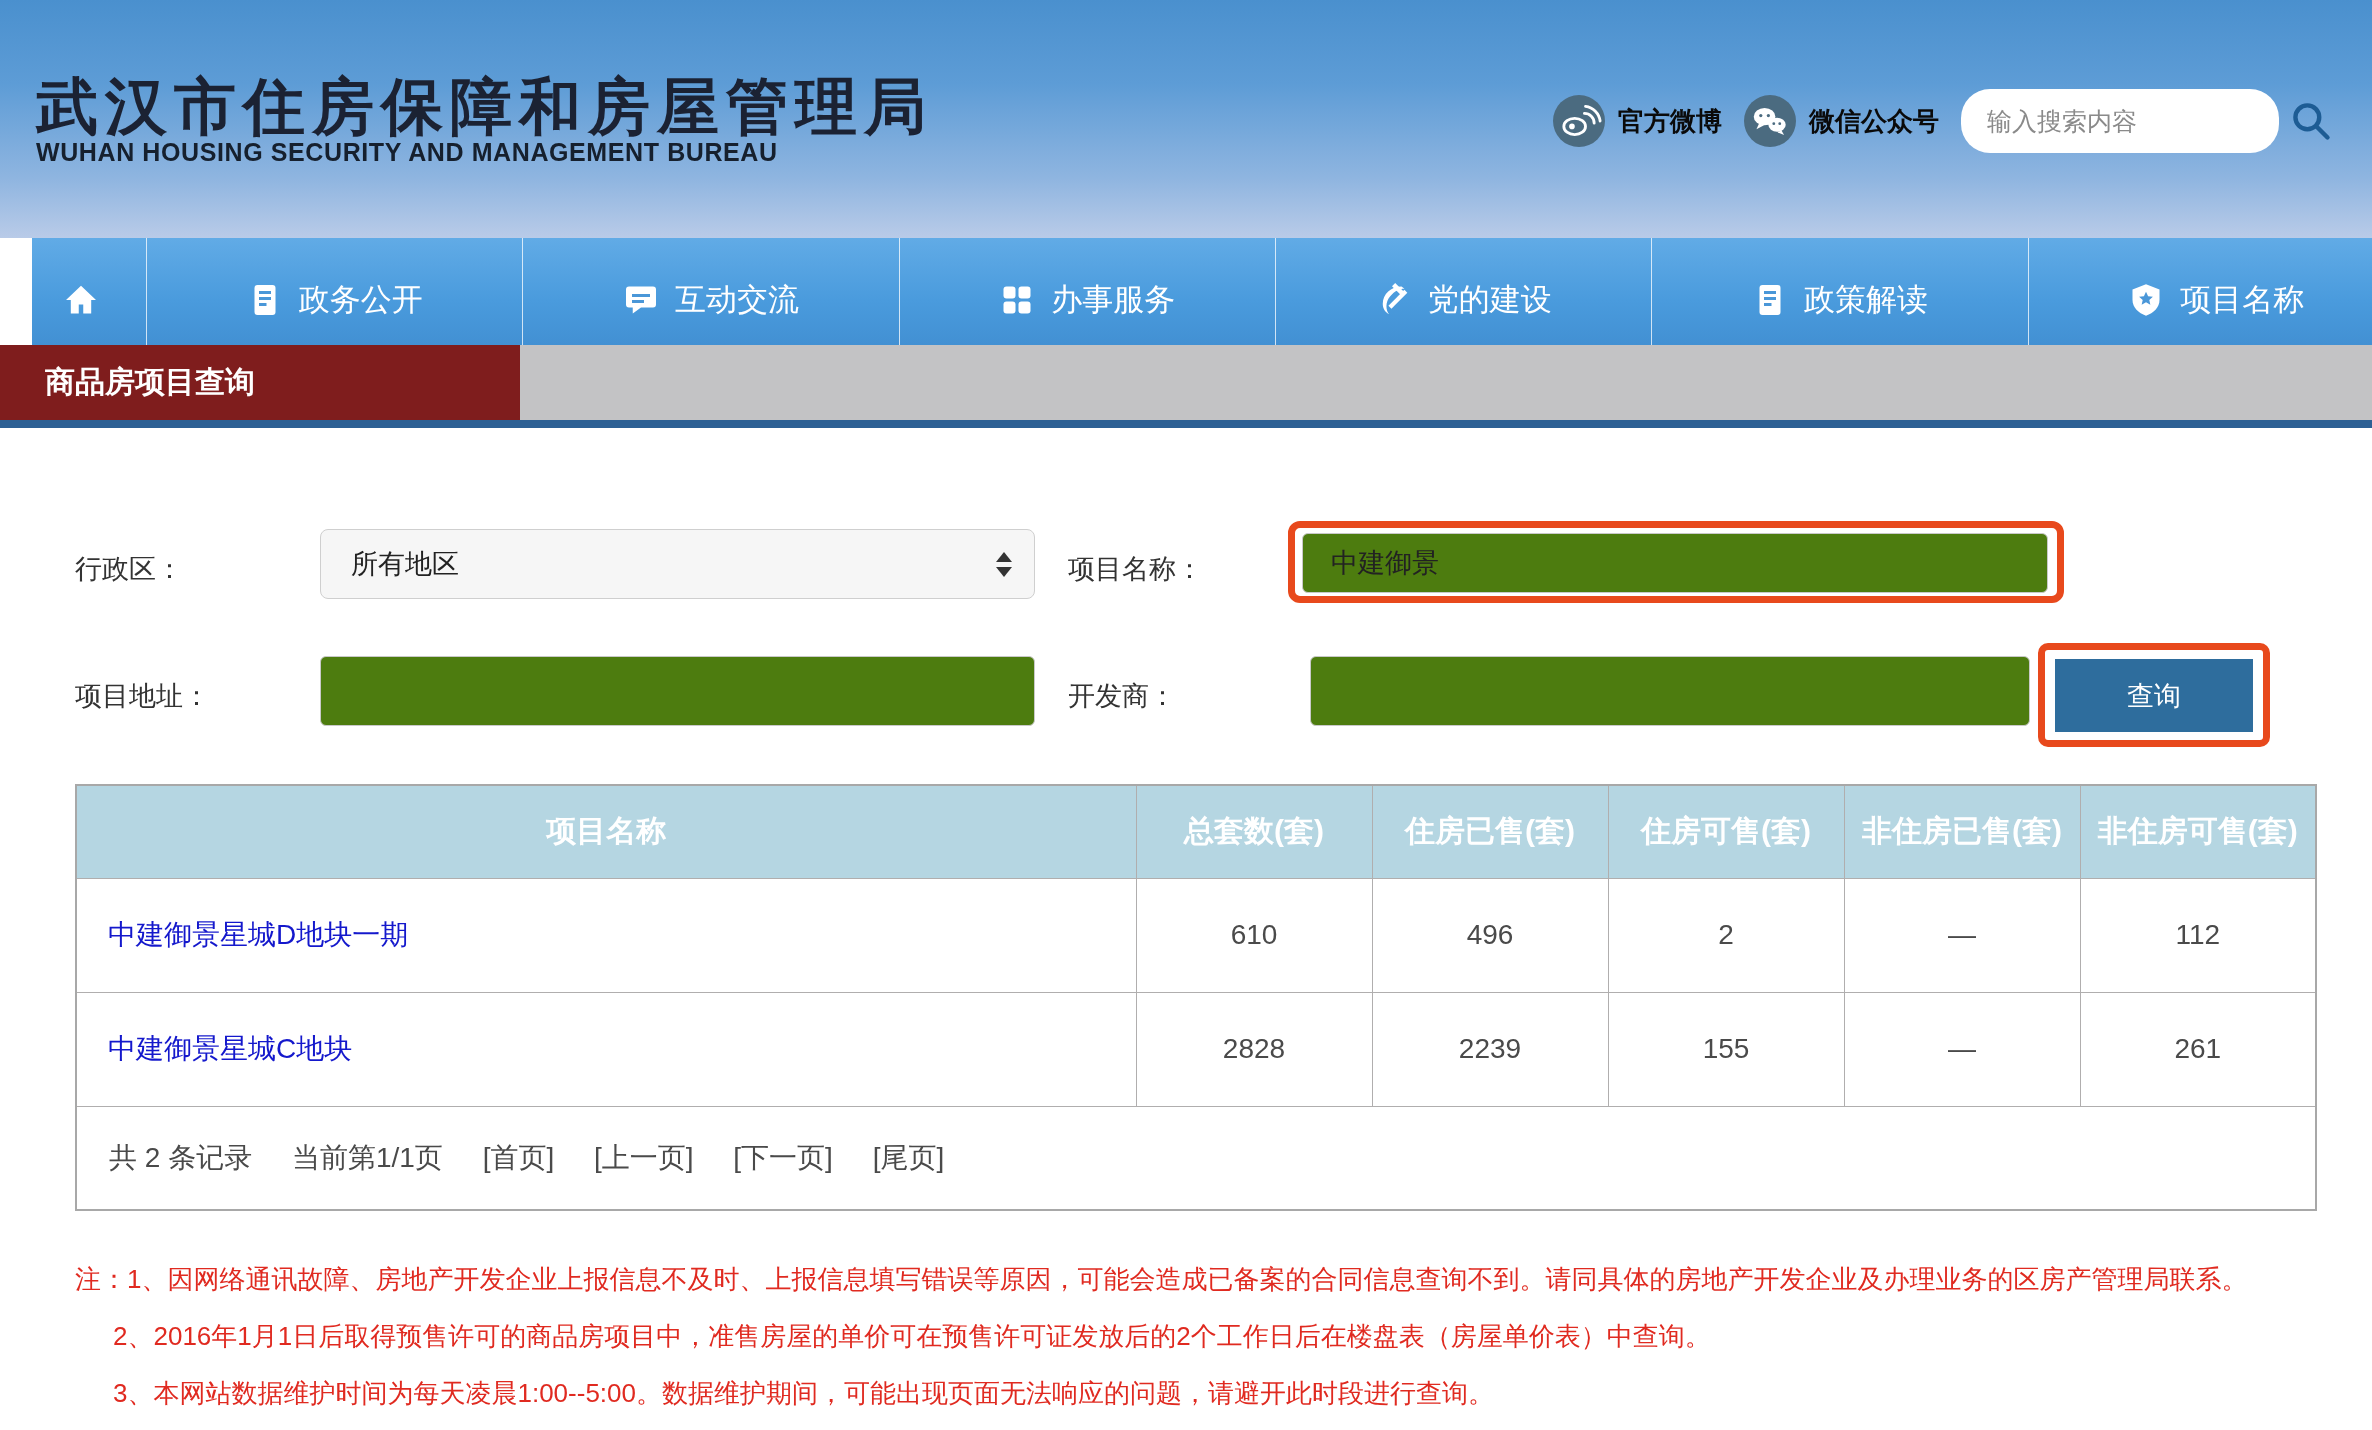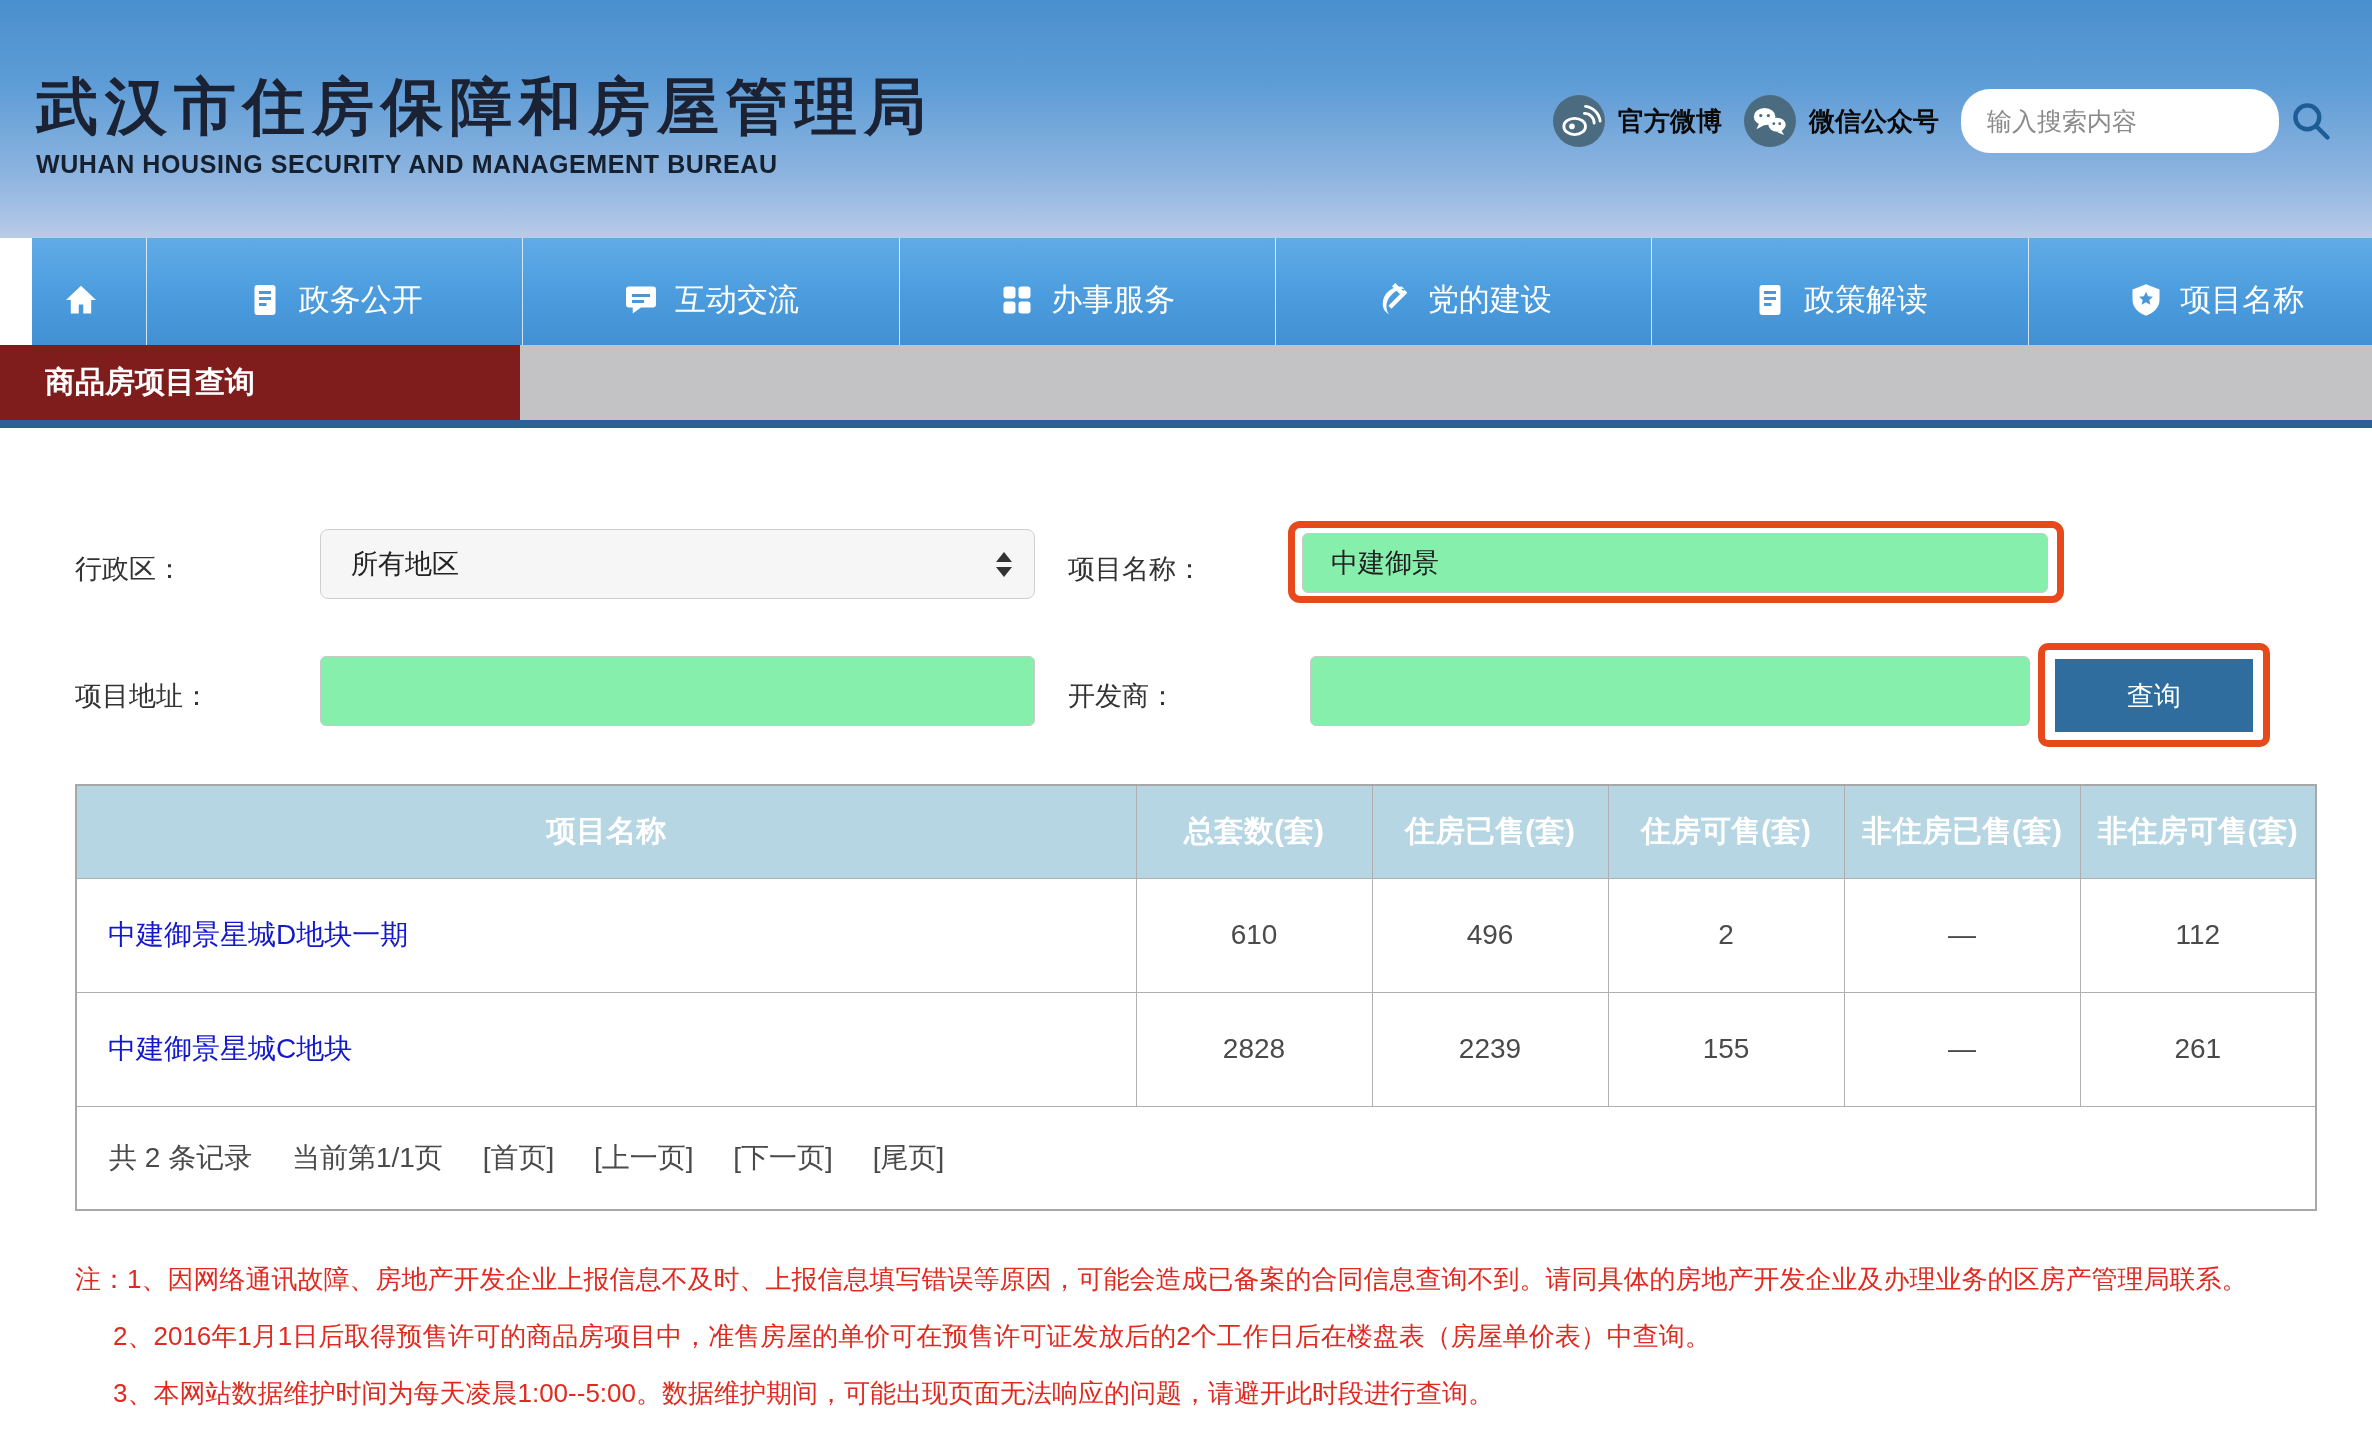--- a/index.html
+++ b/index.html
@@ -4,21 +4,21 @@
 <style>
   * { margin:0; padding:0; box-sizing:border-box; }
   html,body { width:2372px; height:1430px; overflow:hidden; background:#fff;
     font-family:"Liberation Sans","DejaVu Sans",sans-serif; position:relative; }
 
   
   .header { position:absolute; top:0; left:0; width:2372px; height:238px;
     background:linear-gradient(180deg,#4a90ce 0%,#5d9cd6 35%,#8fb5e0 75%,#b9cbe8 100%); }
   .logo { position:absolute; left:36px; top:76px; }
   .logo-cn { font-size:62px; font-weight:bold; color:#1b2233; letter-spacing:7px; line-height:1; }
-  .logo-en { font-size:25px; font-weight:600; color:#16202e; letter-spacing:0.6px; margin-top:12px; }
+  .logo-en { font-size:25px; font-weight:600; color:#16202e; letter-spacing:0.6px; margin-top:0; }
   .header-right { position:absolute; left:1553px; top:92px; height:58px; display:flex; align-items:center; }
   .social-group { display:flex; align-items:center; gap:13px; margin-right:22px; }
   .social-circle { width:52px; height:52px; flex:0 0 52px; }
   .social-label { font-size:26px; font-weight:600; color:#0a0a0a; white-space:nowrap; }
   .search-pill { width:318px; height:64px; border-radius:29px; background:#fff; display:flex;
     align-items:center; padding:0 26px; margin-right:10px; }
   .search-pill input { border:none; outline:none; background:transparent; width:100%;
     font-size:25px; color:#333; font-family:inherit; }
   .search-pill input::placeholder { color:#8a8a8a; }
   .header-mag { width:44px; height:44px; }
@@ -41,21 +41,21 @@
 
   
   .f-label { position:absolute; font-size:27px; color:#333; white-space:nowrap; }
   .select-box { position:absolute; left:320px; top:529px; width:715px; height:70px;
     background:#f6f6f6; border:1px solid #cfcfcf; border-radius:8px; display:flex;
     align-items:center; justify-content:space-between; padding:0 22px 0 30px; cursor:pointer; }
   .select-box .sel-text { font-size:27px; color:#222; }
   .sel-arrows { display:flex; flex-direction:column; align-items:center; gap:5px; }
   .tri-up { width:0; height:0; border-left:8px solid transparent; border-right:8px solid transparent; border-bottom:10px solid #333; }
   .tri-down { width:0; height:0; border-left:8px solid transparent; border-right:8px solid transparent; border-top:10px solid #333; }
-  .text-input { position:absolute; border:1px solid #c9c9c9; border-radius:6px; background:#86efac;
+  .text-input { position:absolute; border:1px solid #c9c9c9; border-radius:6px; background:#4d7c0f;
     font-size:27px; color:#222; padding:16px 28px; font-family:inherit; outline:none; }
   .hl-rect { position:absolute; border:7px solid #e8491c; border-radius:12px; background:transparent; pointer-events:none; }
   .query-btn { position:absolute; left:2055px; top:659px; width:198px; height:73px;
     background:#2e6d9d; color:#fff; font-size:27px; border:none; cursor:pointer;
     display:flex; align-items:center; justify-content:center; font-family:inherit; }
 
   
   .result-table { position:absolute; left:75px; top:784px; width:2240px;
     border-collapse:collapse; table-layout:fixed; border:2px solid #a8a8a8; }
   .result-table th { background:#b5d6e2; color:#fff; font-size:30px; font-weight:600;

